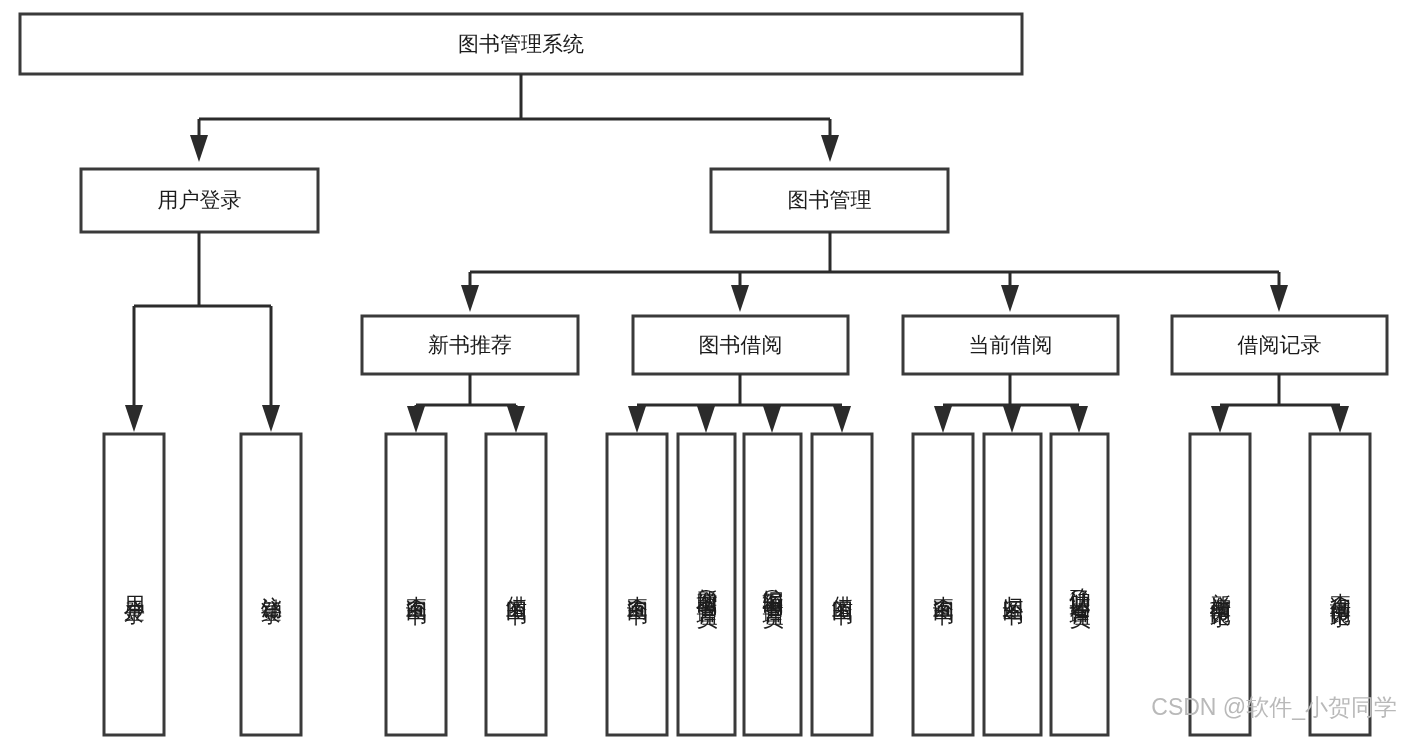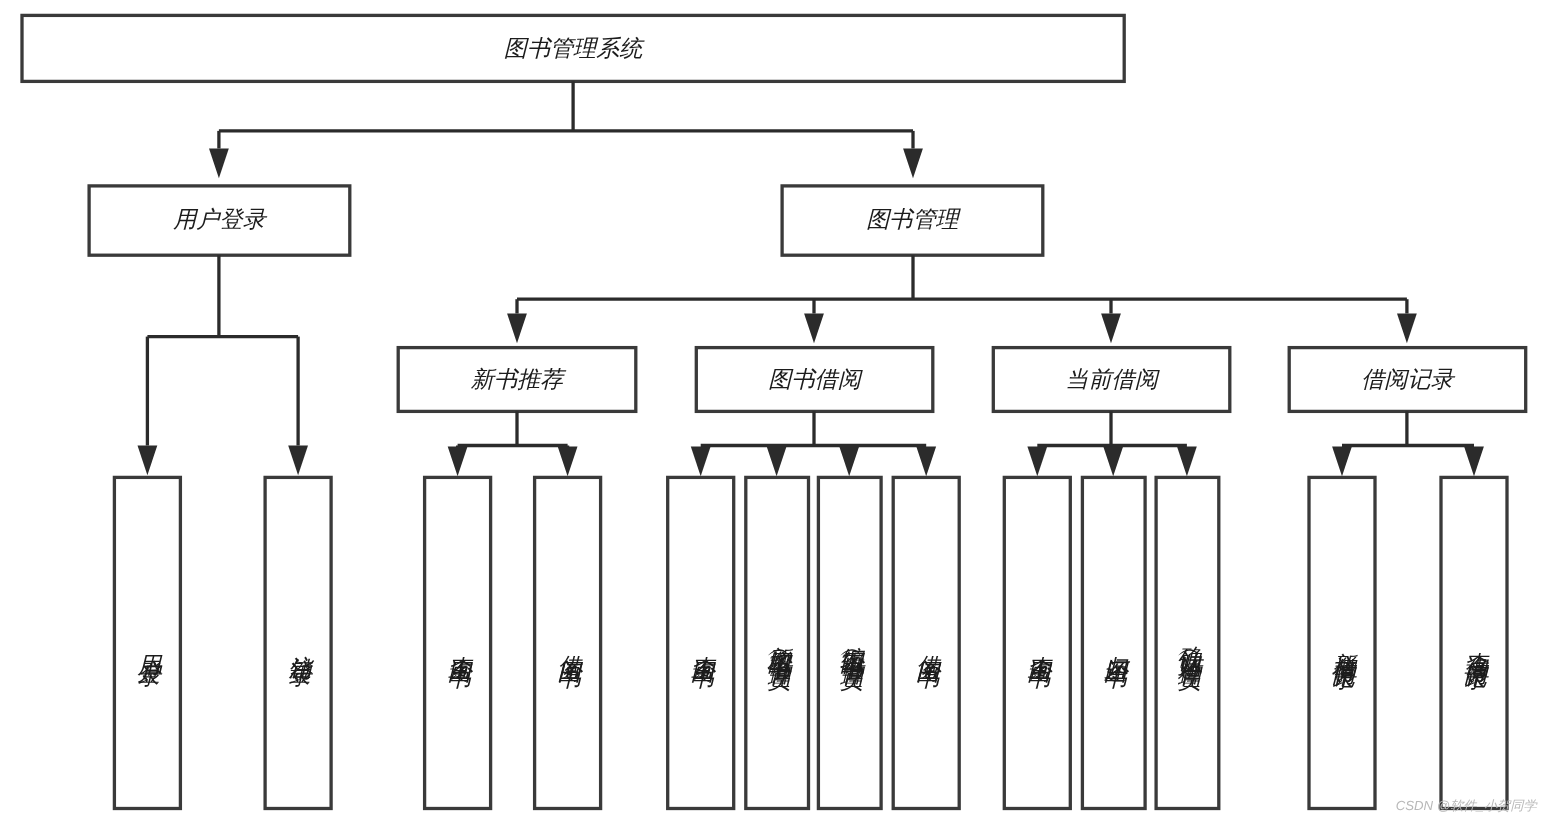--- a/index.html
+++ b/index.html
@@ -10,21 +10,20 @@
   body {
     width: 1405px;
     height: 747px;
     font-family: "Liberation Sans", "DejaVu Sans", sans-serif;
     overflow: hidden;
   }
   #diagram-root {
     position: relative;
     width: 1405px;
     height: 747px;
-    font-style: italic;
   }
   svg.diagram {
     position: absolute;
     top: 0; left: 0;
     width: 1405px;
     height: 747px;
   }
   .box-rect {
     fill: #ffffff;
     stroke: #3a3a3a;
@@ -58,23 +57,23 @@
     letter-spacing: 3px;
     display: flex;
     align-items: center;
     justify-content: center;
     white-space: nowrap;
     pointer-events: none;
   }
   .watermark {
     position: absolute;
     right: 8px;
-    bottom: 6px;
-    font-family: "Liberation Sans", "DejaVu Sans", sans-serif;
-    font-size: 12px;
+    bottom: 24px;
+    font-family: "Liberation Sans", "DejaVu Sans", sans-serif;
+    font-size: 23px;
     color: #b9b9b9;
     white-space: nowrap;
   }
 </style>
 </head>
 <body>
 
 <div id="diagram-root">
 
   <svg class="diagram" viewBox="0 0 1405 747">

